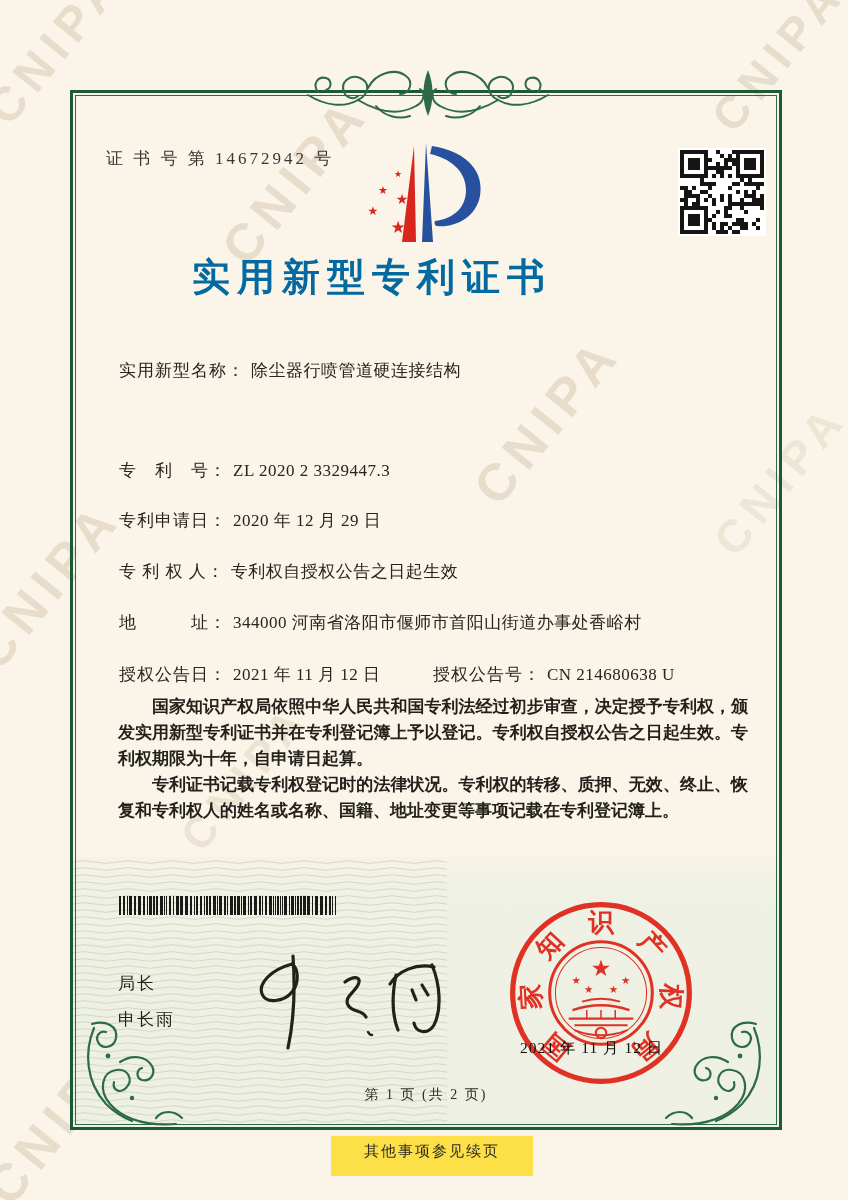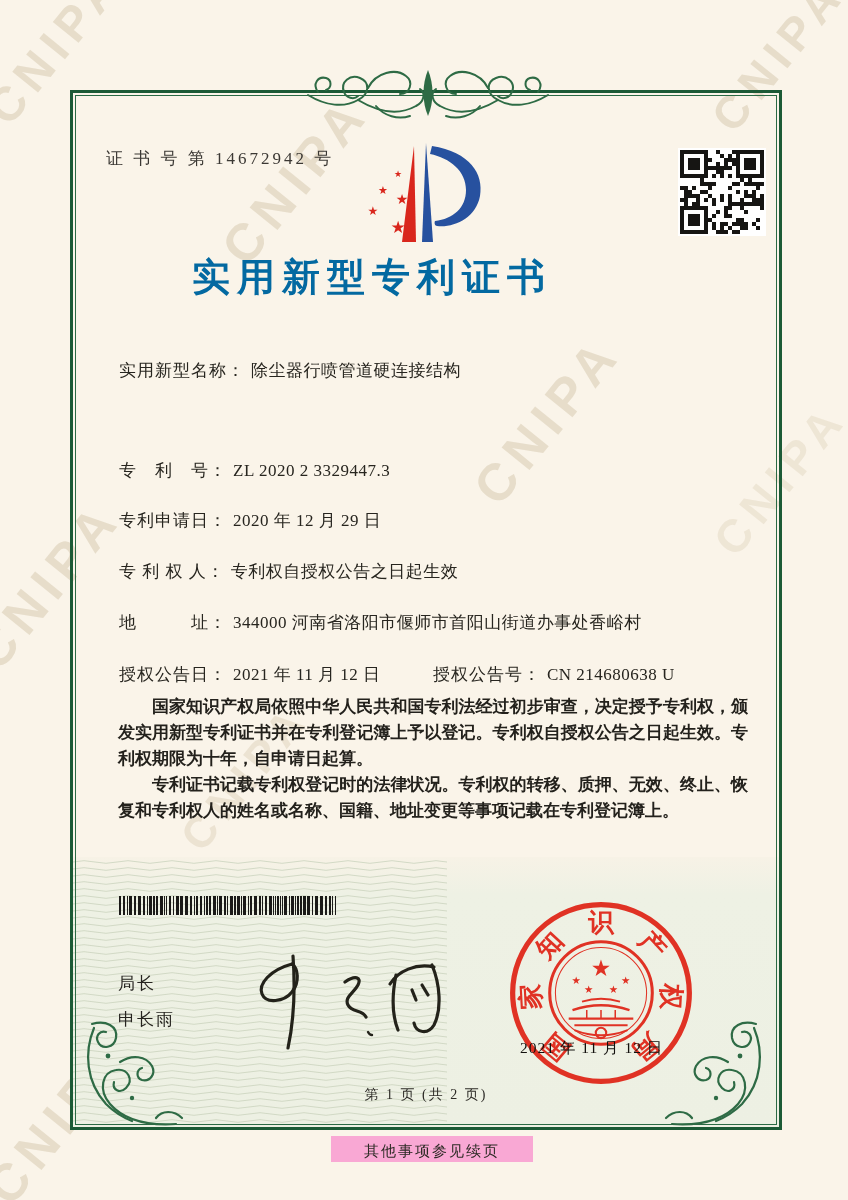--- a/index.html
+++ b/index.html
@@ -61,22 +61,22 @@
   .seal{position:absolute;left:506px;top:898px;z-index:3;opacity:0.93;}
   .seal-date{
     position:absolute;left:520px;top:1038px;width:160px;z-index:4;
     font-size:15.5px;color:#12100d;letter-spacing:1px;white-space:nowrap;
   }
   .page-num{
     position:absolute;left:70px;top:1086px;width:712px;z-index:3;
     text-align:center;font-size:14px;letter-spacing:2px;color:#2c2a26;font-family:Liberation Serif, serif;
   }
   .cont-note{
-    position:absolute;left:331px;top:1136px;width:202px;height:26px;z-index:3;
-    background:#f9a8d4;text-align:center;line-height:30px;font-size:15px;
+    position:absolute;left:331px;top:1136px;width:202px;height:40px;z-index:3;
+    background:#fde047;text-align:center;line-height:30px;font-size:15px;
     color:#2c2a24;letter-spacing:2px;
   }
 </style>
 </head>
 <body>
 
 <div class="page">
 
   <span class="watermark" style="left:-38px;top:18px;font-size:48px;">CNIPA</span>
   <span class="watermark" style="left:196px;top:150px;font-size:52px;">CNIPA</span>

